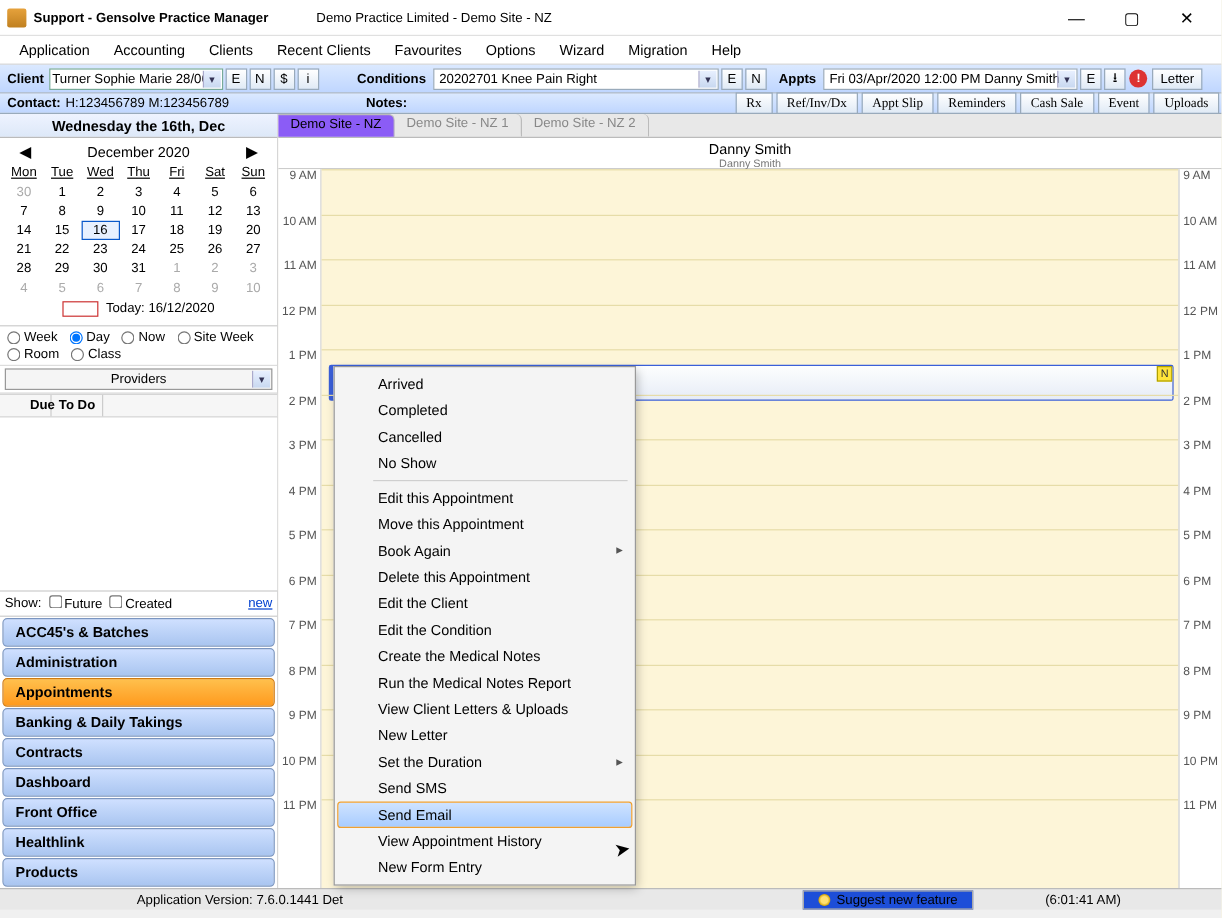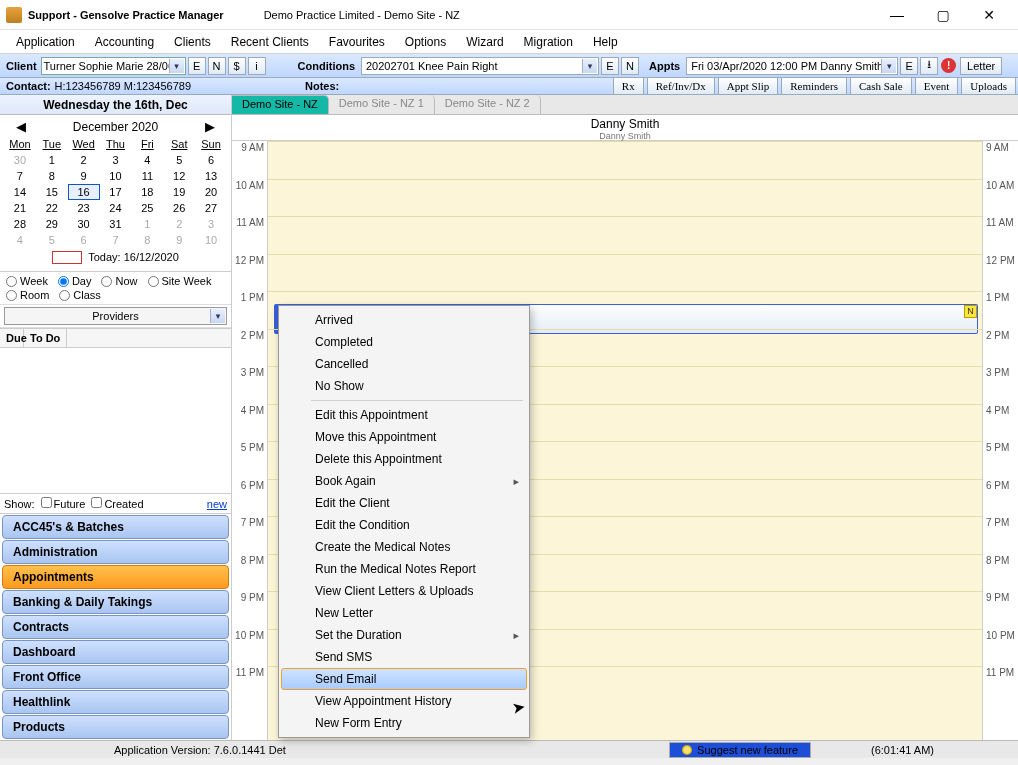--- a/index.html
+++ b/index.html
@@ -243,21 +243,21 @@
 
   .due-todo-hdr {
     display: flex;
     border-bottom: 1px solid #ccc;
     border-top: 1px solid #ccc;
     font-weight: bold;
     background: #f6f6f6;
     font-size: 11px;
   }
   .due-todo-hdr > div { padding: 3px 6px; border-right: 1px solid #ccc;}
-  .due-col { width: 24px; }
+  .due-col { width: 24px; margin-left: 19px; }
   .todo-area { flex: 1; background: #fff; min-height: 100px;}
 
   .show-row {
     display: flex; align-items: center;
     padding: 3px 4px;
     border-top: 1px solid #ccc;
     border-bottom: 1px solid #ccc;
     font-size: 11px;
     gap: 6px;
   }
@@ -298,21 +298,21 @@
     font-size: 11px;
   }
   .site-tab {
     padding: 2px 10px;
     border-right: 1px solid #bbb;
     color: #888;
     cursor: pointer;
     border-top-right-radius: 5px;
   }
   .site-tab.active {
-    background: #14b8a6;
+    background: #8b5cf6;
     color: #000;
     border-top: 1px solid #bbb;
   }
 
   .sched-header {
     height: 26px;
     text-align: center;
     background: #fff;
     border-bottom: 1px solid #ccc;
   }
@@ -719,22 +719,22 @@
 </div>
 
 <div class="context-menu" id="context-menu">
     <div class="mi">Arrived</div>
     <div class="mi">Completed</div>
     <div class="mi">Cancelled</div>
     <div class="mi">No Show</div>
     <div class="sep"></div>
     <div class="mi">Edit this Appointment</div>
     <div class="mi">Move this Appointment</div>
+    <div class="mi submenu">Book Again</div>
     <div class="mi">Delete this Appointment</div>
-    <div class="mi submenu">Book Again</div>
     <div class="mi">Edit the Client</div>
     <div class="mi">Edit the Condition</div>
     <div class="mi">Create the Medical Notes</div>
     <div class="mi">Run the Medical Notes Report</div>
     <div class="mi">View Client Letters &amp; Uploads</div>
     <div class="mi">New Letter</div>
     <div class="mi submenu">Set the Duration</div>
     <div class="mi">Send SMS</div>
     <div class="mi highlight">Send Email</div>
     <div class="mi">View Appointment History</div>

